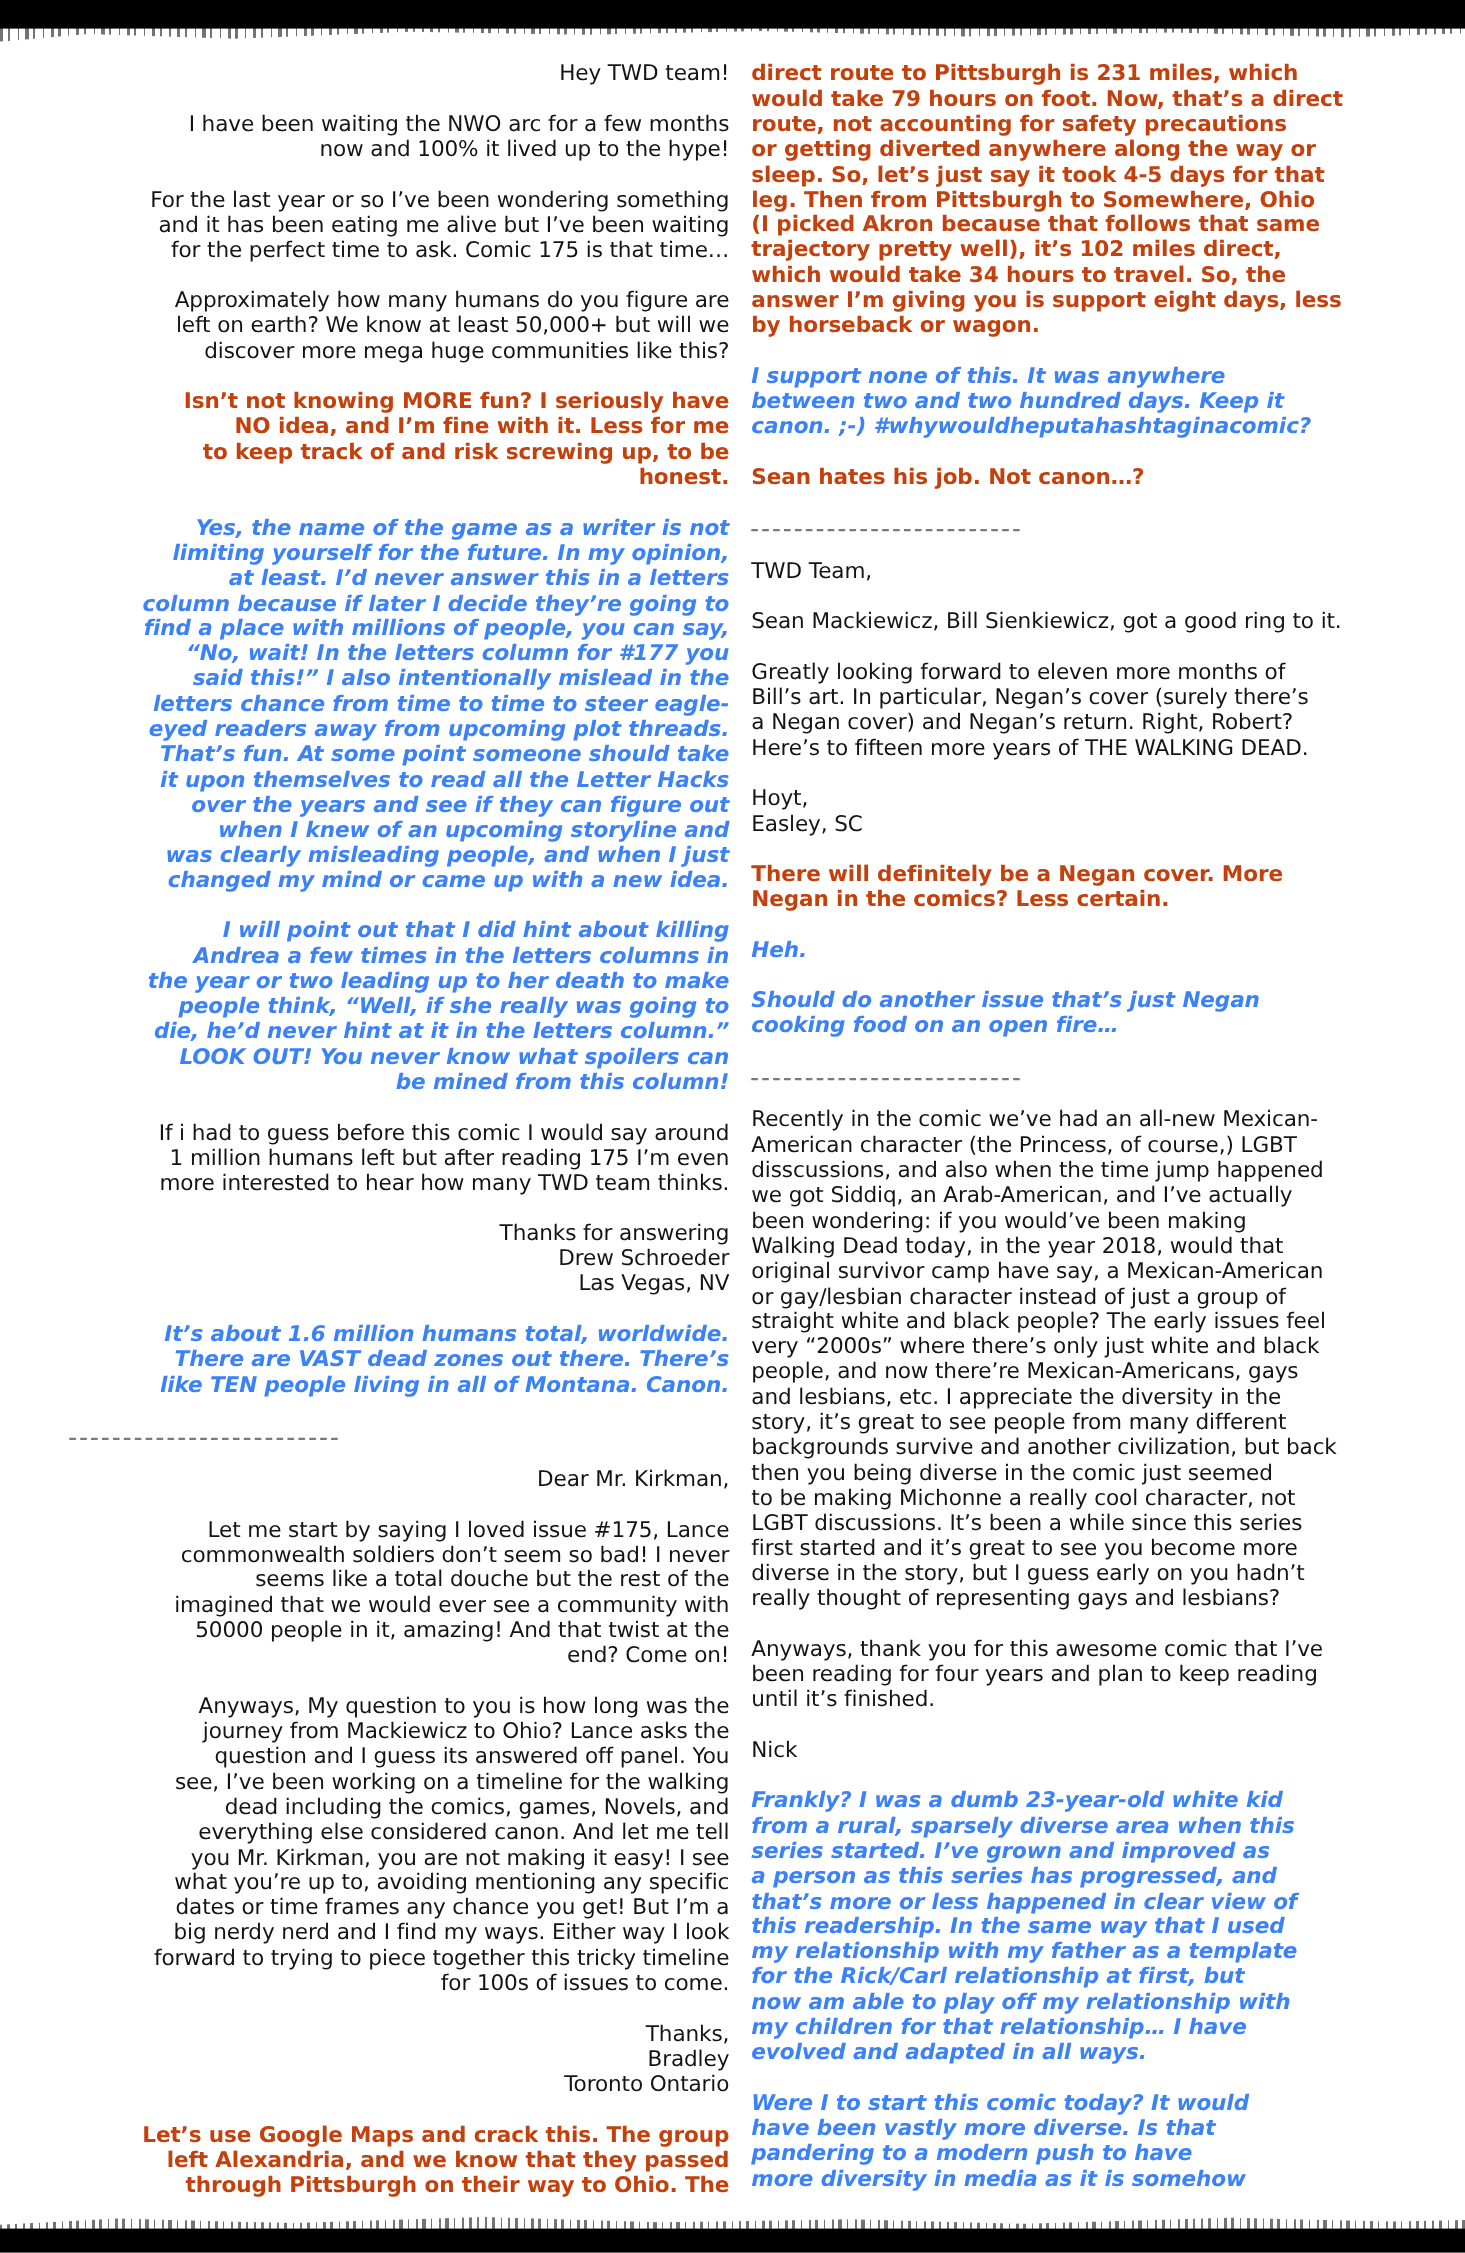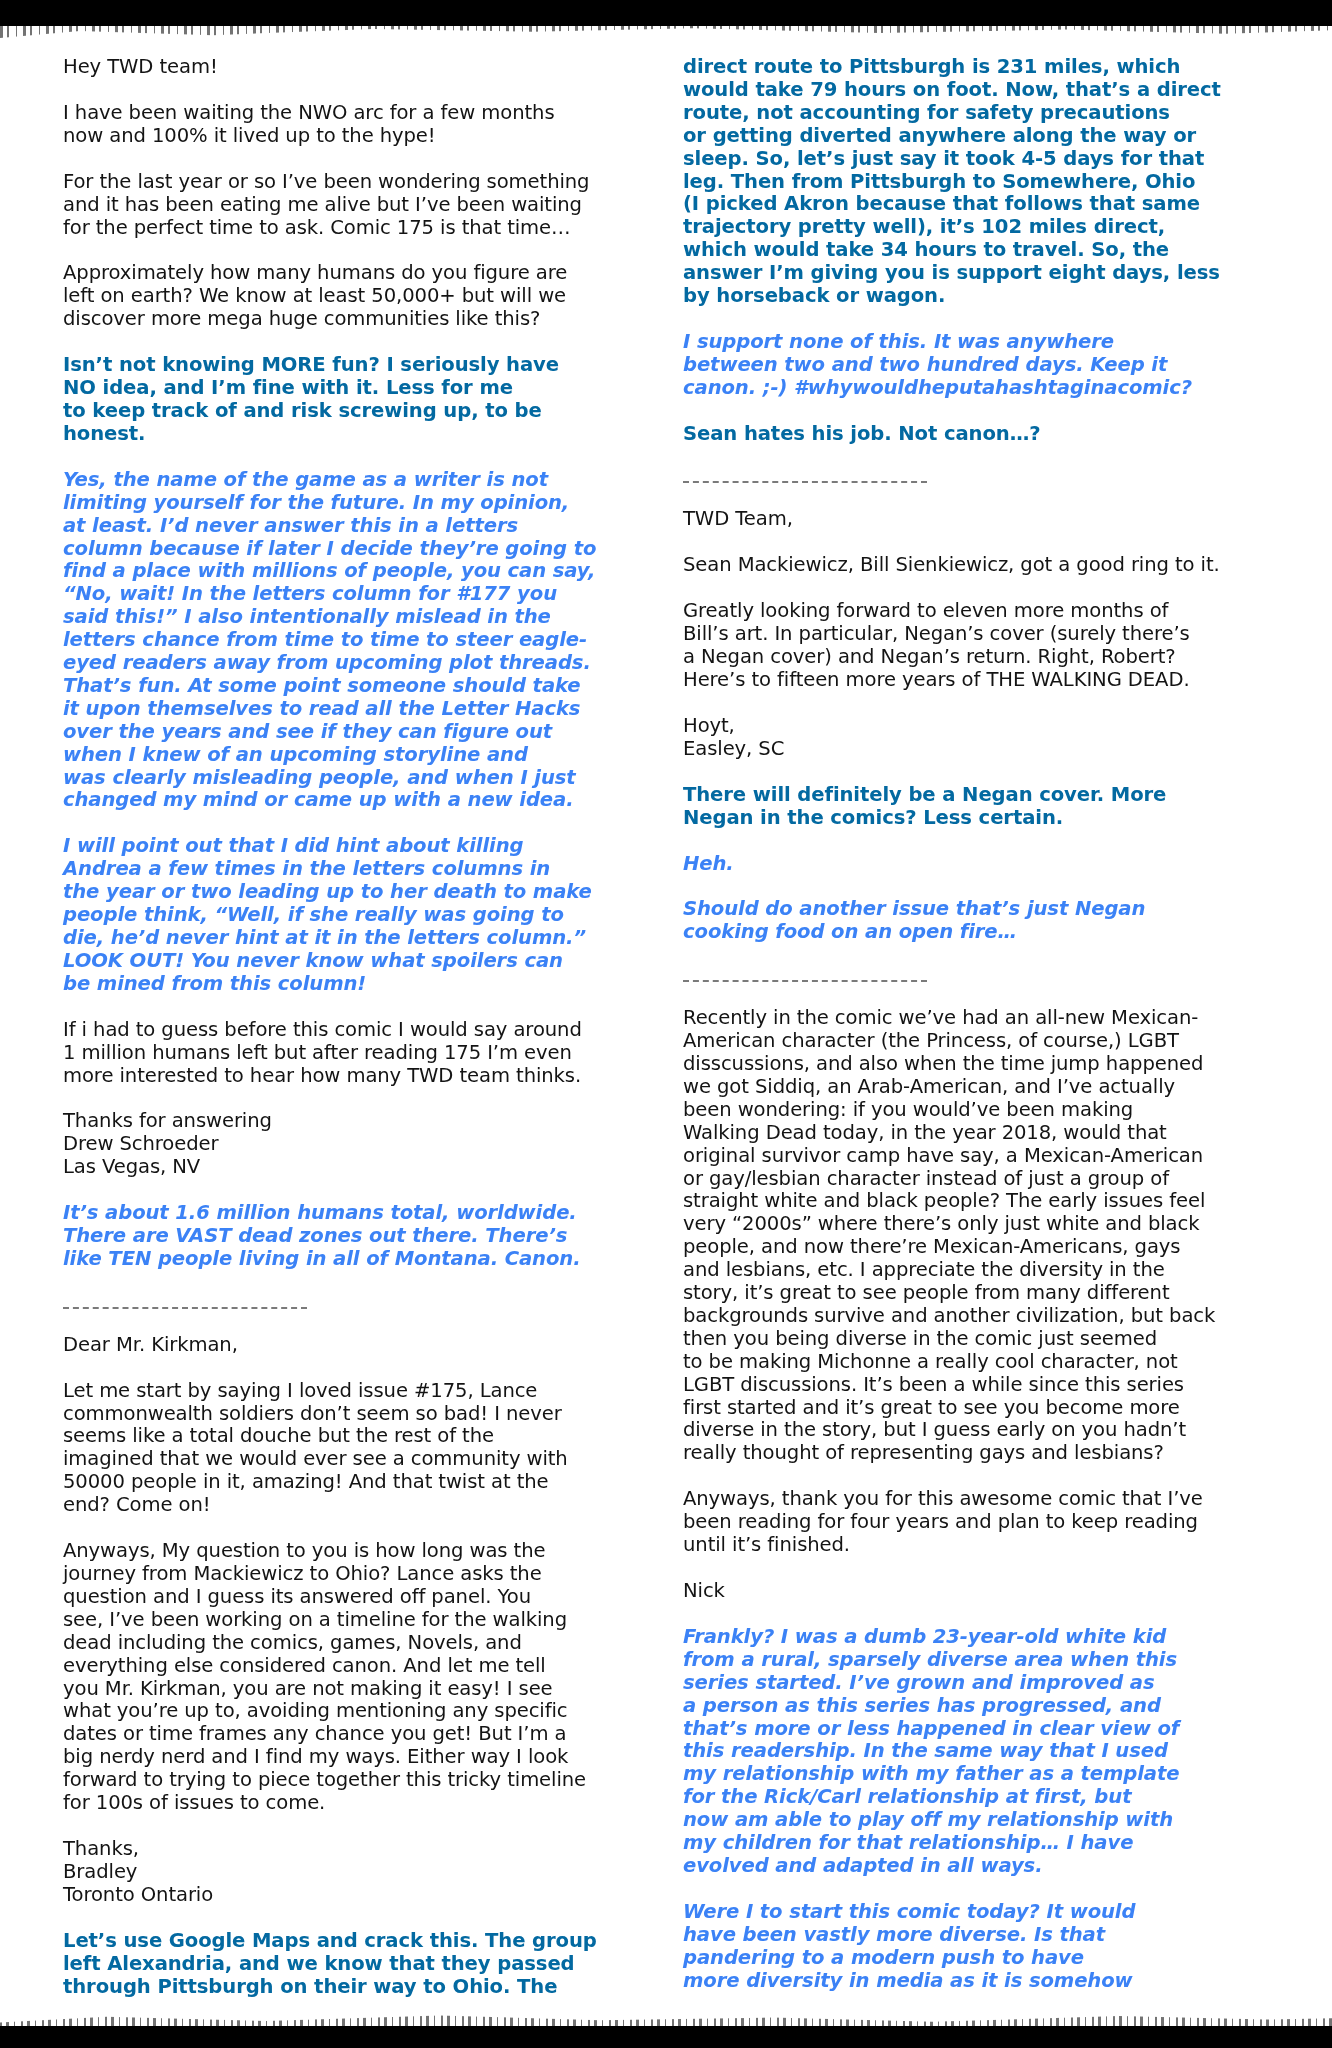--- a/index.html
+++ b/index.html
@@ -14,26 +14,26 @@
     opacity: .55;
     clip-path: polygon(0 0,100% 0,100% 45%,92% 70%,80% 40%,66% 65%,52% 30%,40% 55%,28% 35%,16% 80%,6% 50%,0 100%);
   }
   .grunge-bottom { bottom: 20px;
     background:
       repeating-linear-gradient(90deg, #000 0 2px, transparent 2px 6px, #000 6px 9px, transparent 9px 14px, #000 14px 15px, transparent 15px 21px);
     opacity: .55;
     clip-path: polygon(0 60%,8% 20%,20% 50%,33% 10%,45% 45%,58% 25%,70% 55%,84% 15%,95% 40%,100% 30%,100% 100%,0 100%);
   }
   .column { position: absolute; top: 56px; }
-  .col-left { left: 63px; width: 600px; }
+  .col-left { left: 63px; width: 600px; text-align: right; }
   .col-right { left: 683px; width: 620px; top: 56px; }
   .para { margin: 0 0 23px 0; }
   .line { display: block; white-space: nowrap; font-size: 19.6px; line-height: 22.9px; letter-spacing: -0.1px; }
   .reader .line { font-weight: normal; font-style: normal; color: #141414; }
-  .editor .line { font-weight: bold; font-style: normal; color: #0369a1; }
+  .editor .line { font-weight: bold; font-style: normal; color: #c2410c; }
   .editor-italic .line { font-weight: bold; font-style: italic; color: #3b82f6; }
   .sep { display: block; width: 244px; height: 22.9px; position: relative; margin: 0 0 23px 0; }
   .sep::after { content: ""; position: absolute; left: 0; right: 0; bottom: 2px; border-bottom: 2px dashed #7a7a7a; }
   .sep.tight { margin-top: -6px; }
 </style>
 </head>
 <body>
 
 <div class="edge edge-top"></div>
 <div class="grunge grunge-top"></div>

